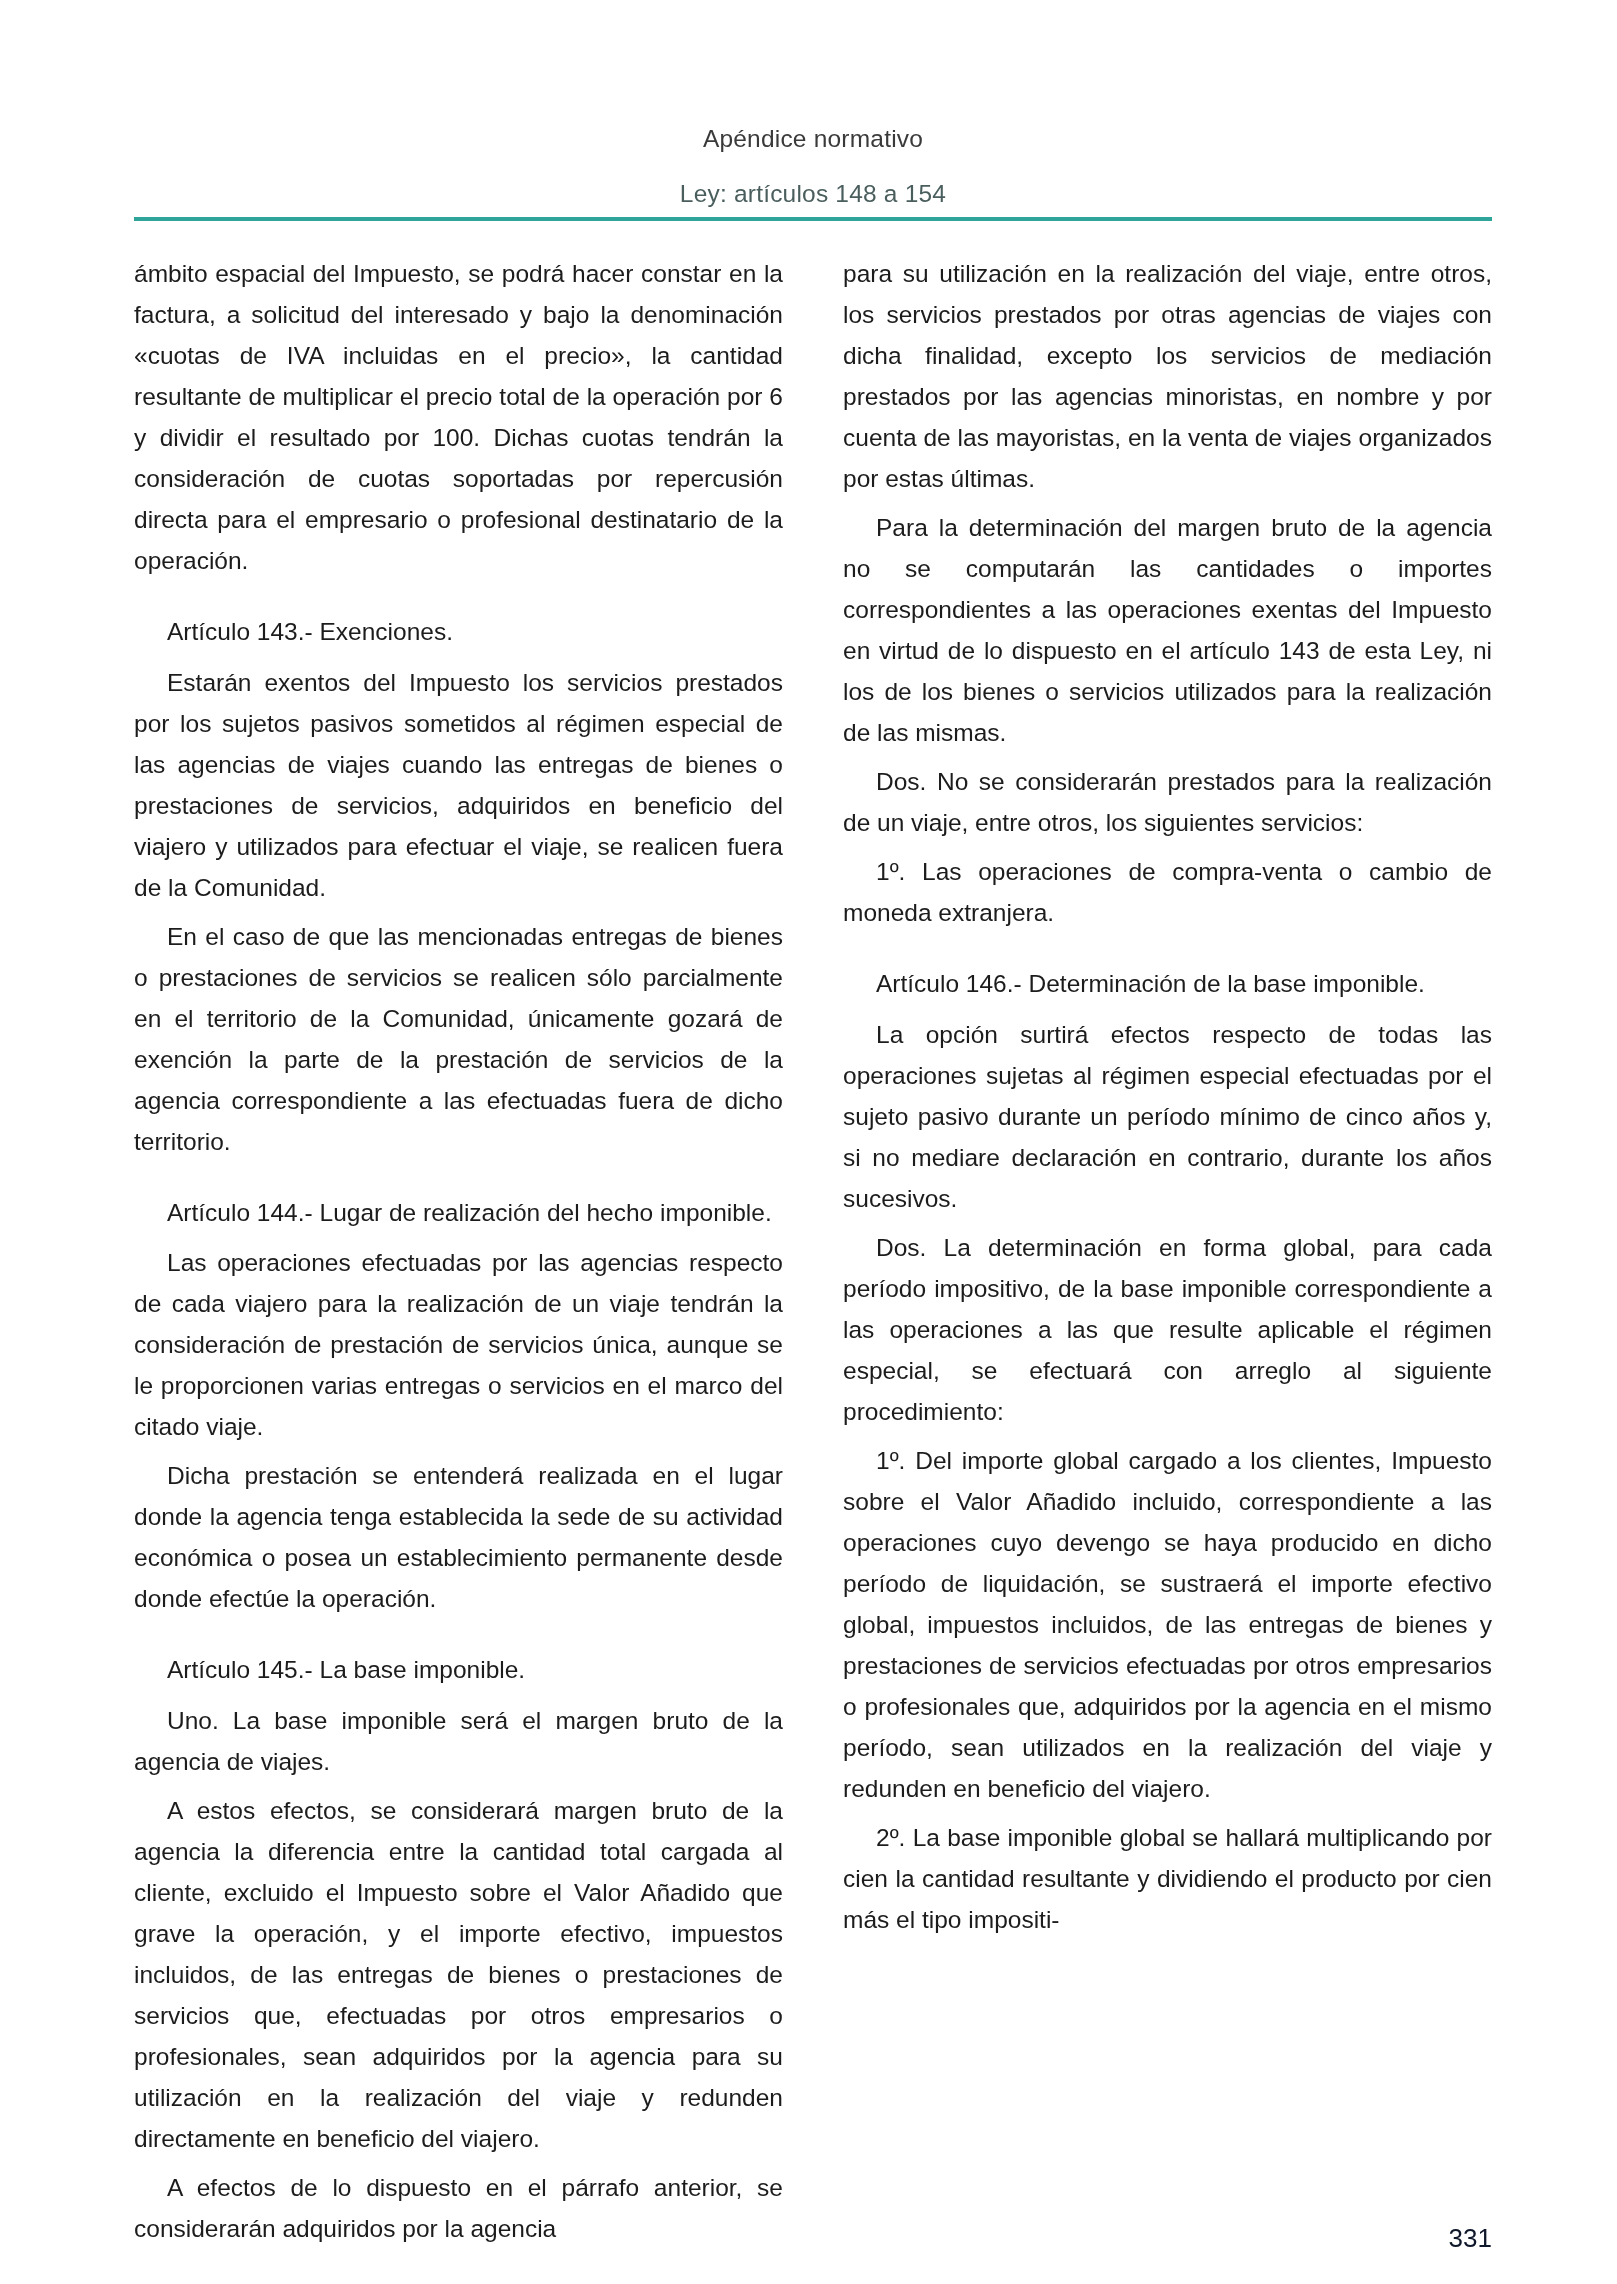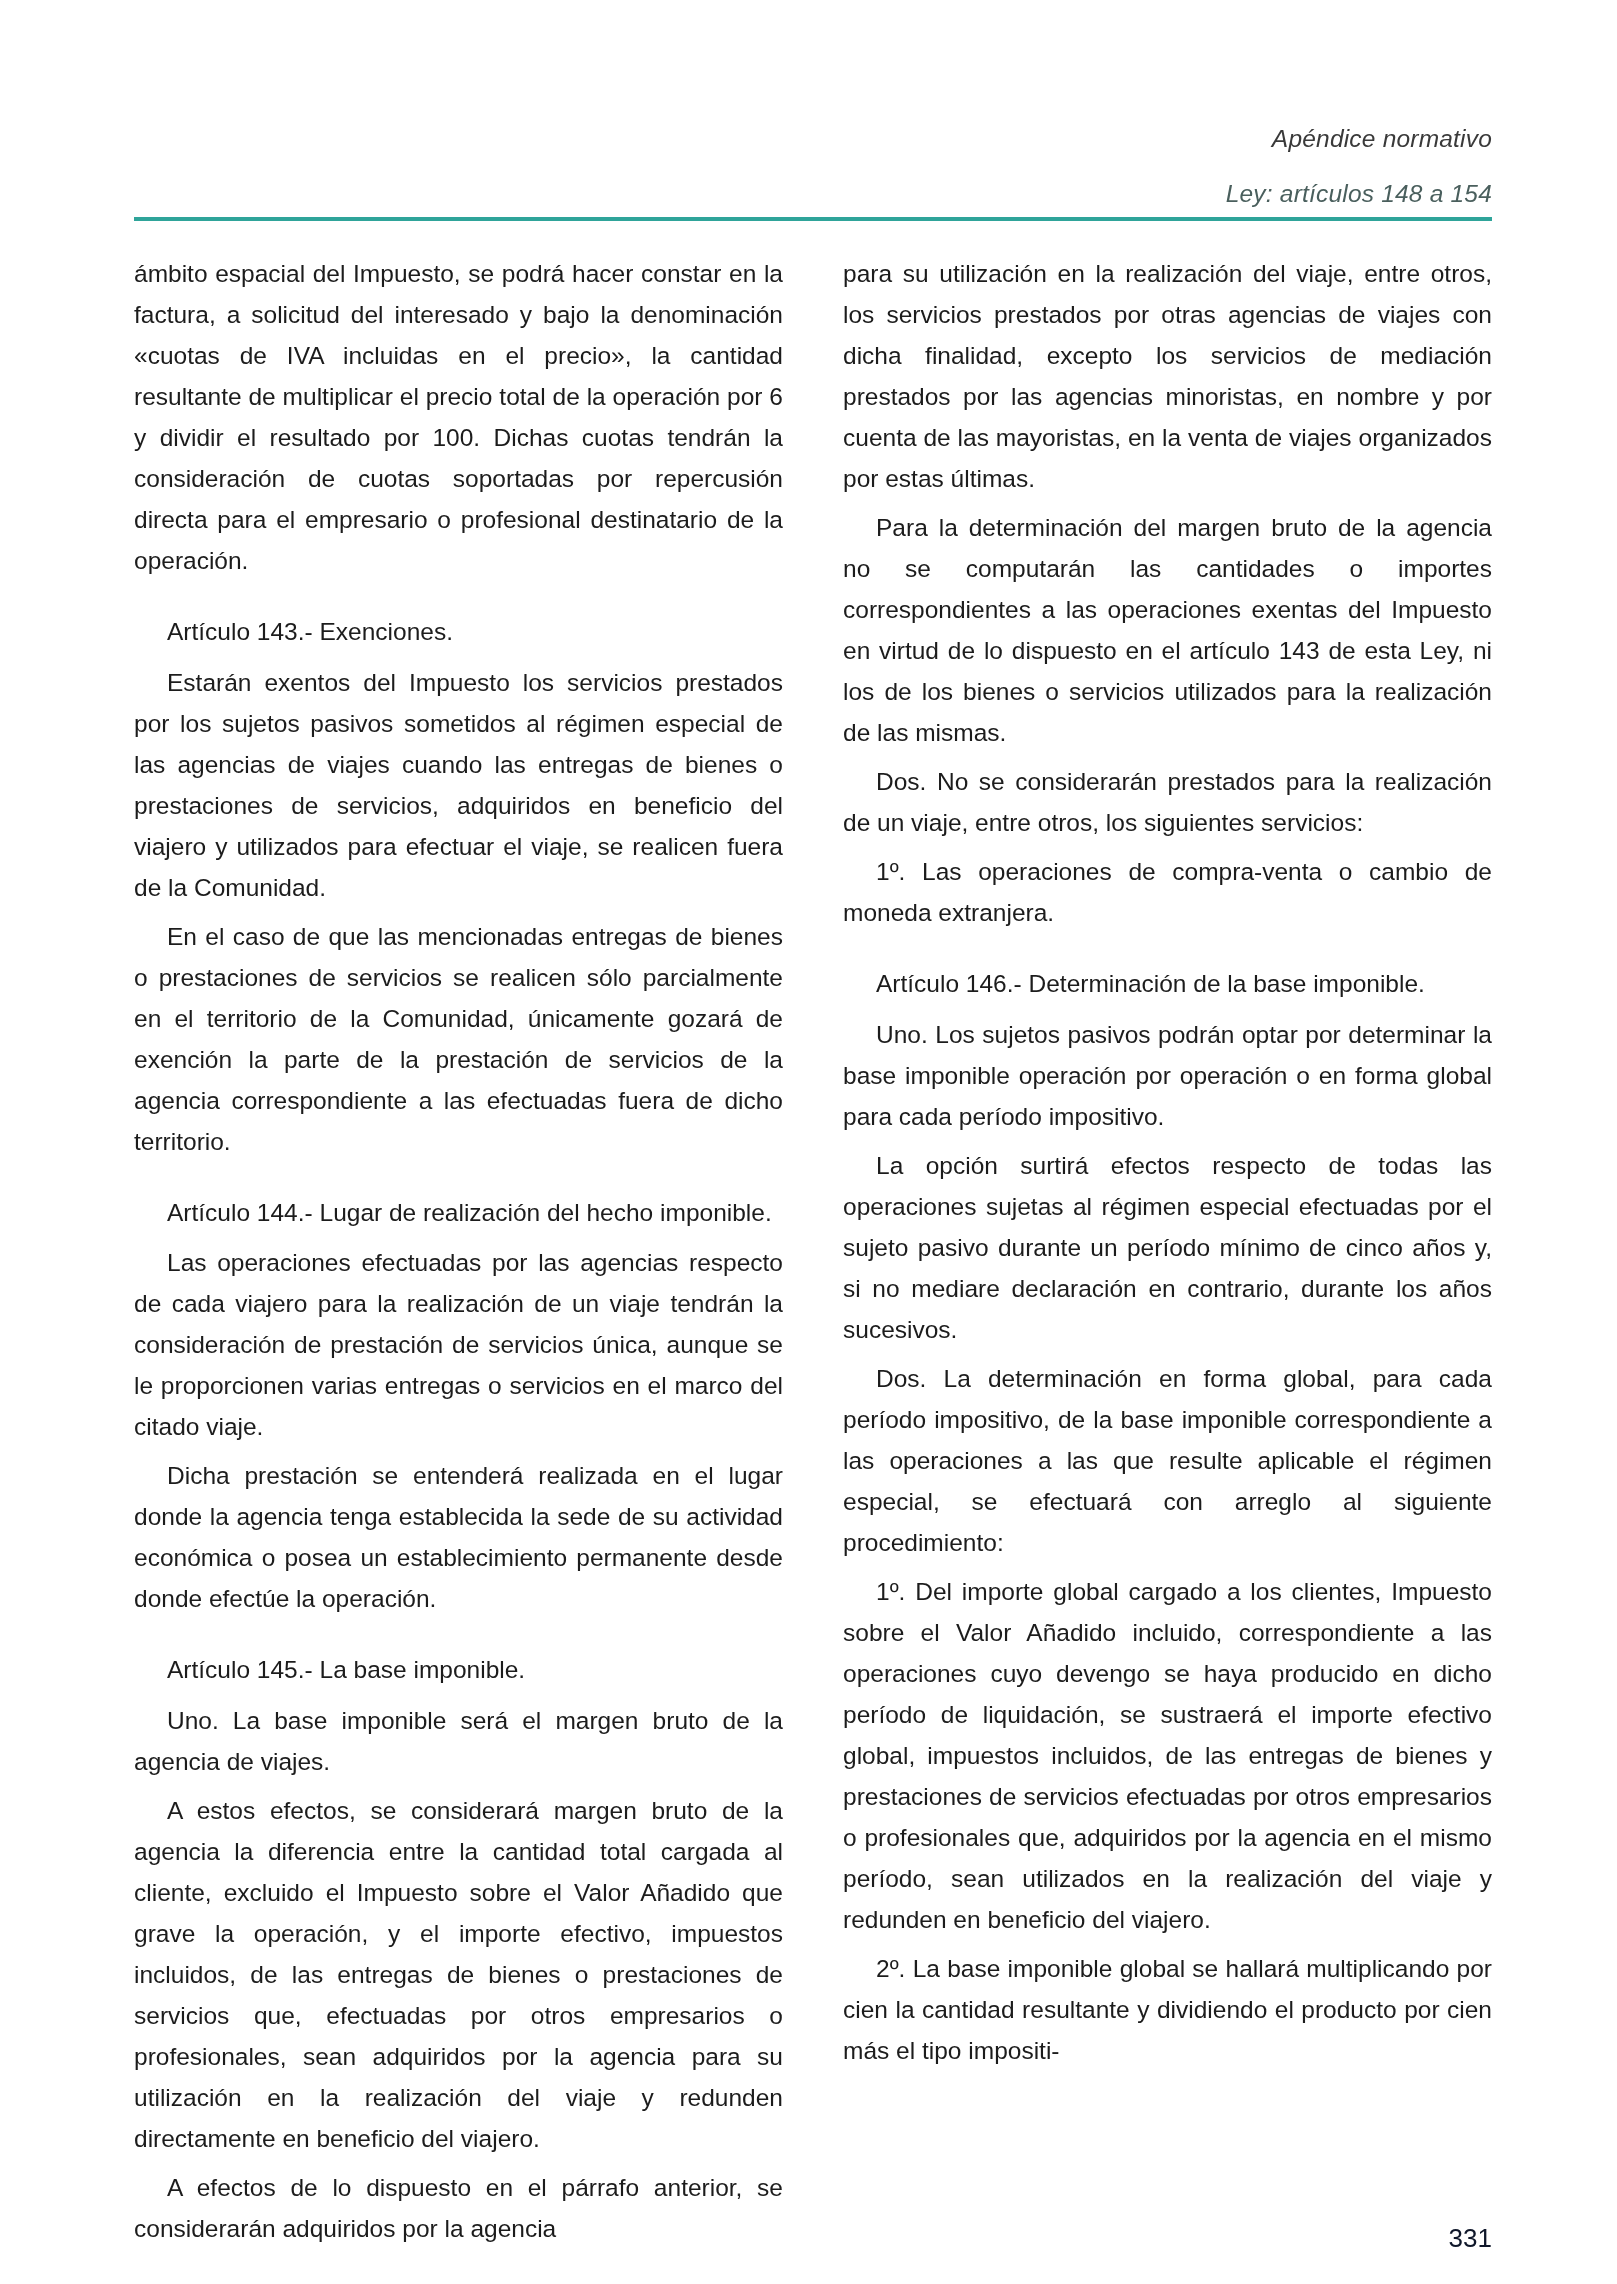--- a/index.html
+++ b/index.html
@@ -10,21 +10,21 @@
     position: relative;
     font-family: "Liberation Sans", sans-serif;
     color: #1c1c1c;
     overflow: hidden;
   }
   .page {
     position: absolute;
     inset: 0;
     padding: 125px 125px 0 134px;
   }
-  .page-header { text-align: right; font-style: italic; }
+  .page-header { text-align: center; }
   .header-line1 {
     font-size: 24.5px;
     color: #3a3a3a;
     margin-bottom: 27px;
     letter-spacing: 0.2px;
   }
   .header-line2 {
     font-size: 24.5px;
     color: #4a5f5d;
     margin-bottom: 9px;
@@ -89,21 +89,20 @@
         <p class="para">Uno.  La base imponible será el margen bruto de la agencia de viajes.</p>
         <p class="para">A estos efectos, se considerará margen bruto de la agencia la diferencia entre la cantidad total cargada al cliente, excluido el Impuesto sobre el Valor Añadido que grave la operación, y el importe efectivo, impuestos incluidos, de las entregas de bienes o prestaciones de servicios que, efectuadas por otros empresarios o profesionales, sean adquiridos por la agencia para su utilización en la realización del viaje y redunden directamente en beneficio del viajero.</p>
         <p class="para">A efectos de lo dispuesto en el párrafo anterior, se considerarán adquiridos por la agencia</p>
       </section>
     <section class="col" id="col-right">
         <p class="para noindent">para su utilización en la realización del viaje, entre otros, los servicios prestados por otras agencias de viajes con dicha finalidad, excepto los servicios de mediación prestados por las agencias minoristas, en nombre y por cuenta de las mayoristas, en la venta de viajes organizados por estas últimas.</p>
         <p class="para">Para la determinación del margen bruto de la agencia no se computarán las cantidades o importes correspondientes a las operaciones exentas del Impuesto en virtud de lo dispuesto en el artículo 143 de esta Ley, ni los de los bienes o servicios utilizados para la realización de las mismas.</p>
         <p class="para">Dos.  No se considerarán prestados para la realización de un viaje, entre otros, los siguientes servicios:</p>
         <p class="para">1º.  Las operaciones de compra-venta o cambio de moneda extranjera.</p>
         <p class="article-heading">Artículo 146.-  Determinación de la base imponible.</p>
-        <p class="para">Uno.  Los sujetos pasivos podrán optar por determinar la base imponible operación por operación o en forma global para cada período impositivo.</p>
         <p class="para">La opción surtirá efectos respecto de todas las operaciones sujetas al régimen especial efectuadas por el sujeto pasivo durante un período mínimo de cinco años y, si no mediare declaración en contrario, durante los años sucesivos.</p>
         <p class="para">Dos.  La determinación en forma global, para cada período impositivo, de la base imponible correspondiente a las operaciones a las que resulte aplicable el régimen especial, se efectuará con arreglo al siguiente procedimiento:</p>
         <p class="para">1º.  Del importe global cargado a los clientes, Impuesto sobre el Valor Añadido incluido, correspondiente a las operaciones cuyo devengo se haya producido en dicho período de liquidación, se sustraerá el importe efectivo global, impuestos incluidos, de las entregas de bienes y prestaciones de servicios efectuadas por otros empresarios o profesionales que, adquiridos por la agencia en el mismo período, sean utilizados en la realización del viaje y redunden en beneficio del viajero.</p>
         <p class="para">2º.  La base imponible global se hallará multiplicando por cien la cantidad resultante y dividiendo el producto por cien más el tipo impositi-</p>
       </section>
   </main>
 
   <div class="page-number">331</div>
 
 </div>

